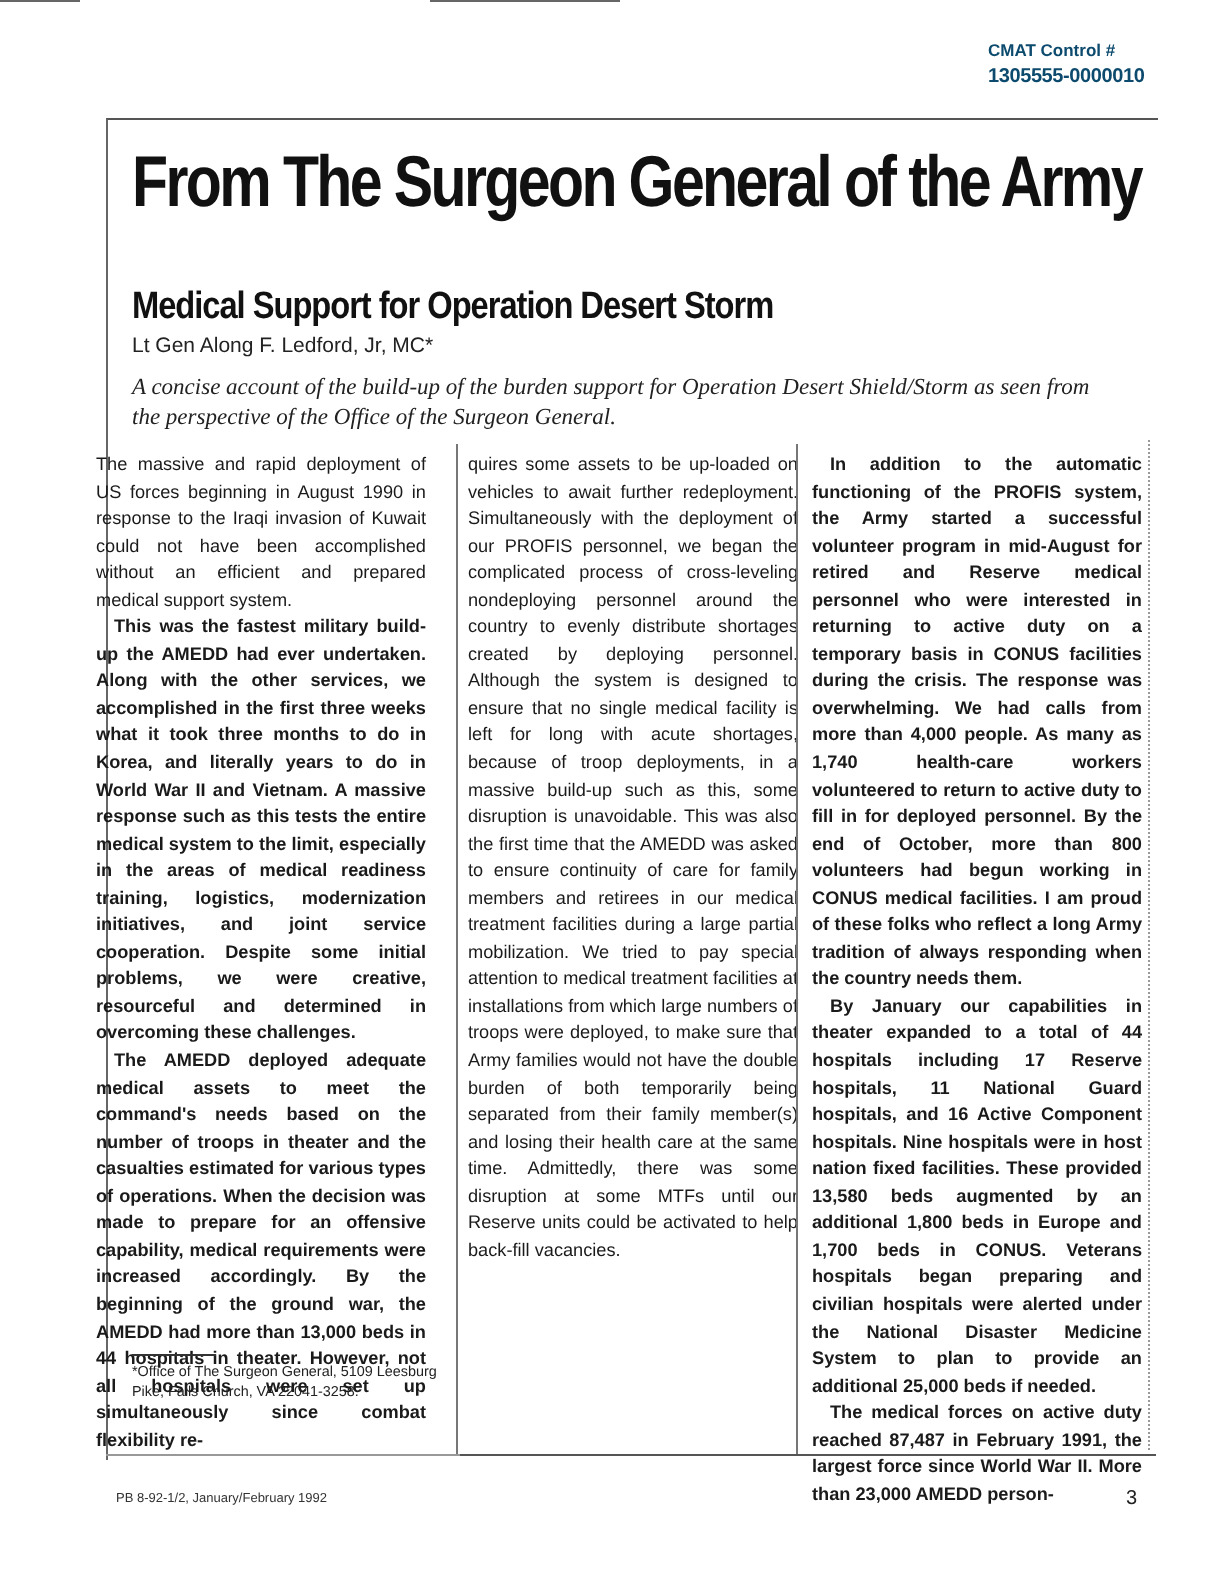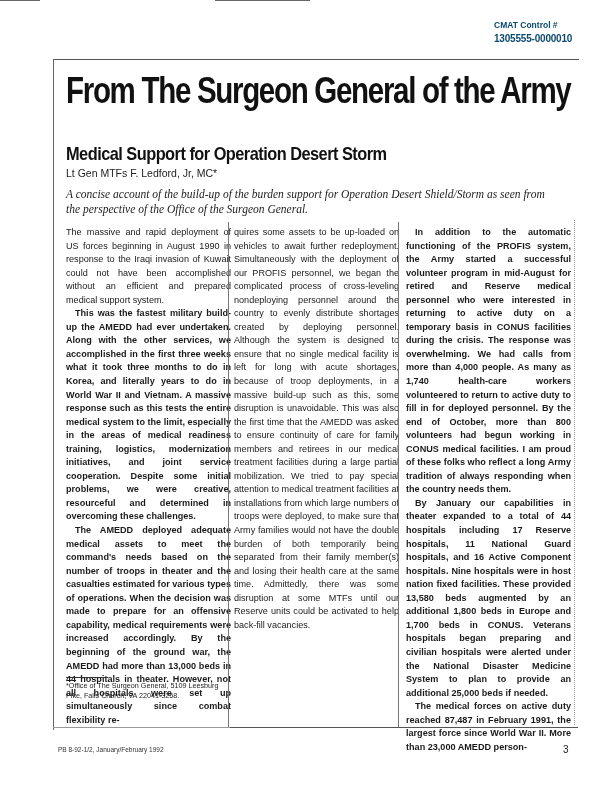--- a/index.html
+++ b/index.html
@@ -8,21 +8,21 @@
     .control .lbl { font-size: 8.5px; display: block; }
     .control .num { font-size: 10px; display: block; margin-top: 3px; letter-spacing: -0.2px; }
     .frame { position: absolute; left: 53px; top: 59px; width: 525px; height: 670px; border-top: 1.5px solid #555; border-left: 1px solid #666; }
     .main-title { position: absolute; left: 66px; top: 70px; font-family: "Liberation Sans", sans-serif; font-weight: bold; font-size: 36px; letter-spacing: -1.6px; transform: scaleX(0.82); transform-origin: left top; white-space: nowrap; color: #111; }
     .art-title { position: absolute; left: 66px; top: 143px; font-family: "Liberation Sans", sans-serif; font-weight: bold; font-size: 19px; letter-spacing: -0.6px; transform: scaleX(0.86); transform-origin: left top; white-space: nowrap; color: #111; }
     .byline { position: absolute; left: 66px; top: 167px; font-family: "Liberation Sans", sans-serif; font-size: 10.5px; color: #222; }
     .abstract { position: absolute; left: 66px; top: 187px; width: 480px; font-family: "Liberation Serif", serif; font-style: italic; font-size: 11.5px; line-height: 15px; color: #222; }
     .col { position: absolute; top: 226px; width: 165px; font-family: "Liberation Sans", sans-serif; font-size: 9.1px; line-height: 13.55px; text-align: justify; color: #1a1a1a; }
     .col p { margin: 0; text-indent: 0; }
     .col p.ind { text-indent: 9px; font-weight: bold; }
-    .col1 { left: 66px; }
+    .col1 { left: 48px; }
     .col2 { left: 234px; }
     .col3 { left: 406px; }
     .vrule { position: absolute; top: 222px; width: 0; border-left: 1px solid #777; }
     .vr1 { left: 228px; height: 505px; }
     .vr2 { left: 398px; height: 505px; }
     .vr3 { left: 574px; top: 220px; height: 505px; border-left: 1px dotted #999; }
     .fn-rule { position: absolute; left: 66px; top: 677px; width: 42px; border-top: 1px solid #333; }
     .footnote { position: absolute; left: 66px; top: 681px; width: 165px; font-family: "Liberation Sans", sans-serif; font-size: 7.2px; line-height: 10px; color: #222; }
     .bottom-rule { position: absolute; left: 230px; top: 727px; width: 348px; border-top: 1.5px solid #555; }
     .bottom-rule-l { position: absolute; left: 53px; top: 727px; width: 177px; border-top: 1px solid #999; }
@@ -39,21 +39,21 @@
 <div class="control">
   <span class="lbl">CMAT Control #</span>
   <span class="num">1305555-0000010</span>
 </div>
 
 <div class="frame"></div>
 
 <div class="main-title">From The Surgeon General of the Army</div>
 
 <div class="art-title">Medical Support for Operation Desert Storm</div>
-<div class="byline">Lt Gen MTFs F. Ledford, Jr, MC*</div>
+<div class="byline">Lt Gen Along F. Ledford, Jr, MC*</div>
 <div class="abstract">A concise account of the build-up of the burden support for Operation Desert Shield/Storm as seen from the perspective of the Office of the Surgeon General.</div>
 
 <div class="col col1">
   <p>The massive and rapid deployment of US forces beginning in August 1990 in response to the Iraqi invasion of Kuwait could not have been accomplished without an efficient and prepared medical support system.</p>
   <p class="ind">This was the fastest military build-up the AMEDD had ever undertaken. Along with the other services, we accomplished in the first three weeks what it took three months to do in Korea, and literally years to do in World War II and Vietnam. A massive response such as this tests the entire medical system to the limit, especially in the areas of medical readiness training, logistics, modernization initiatives, and joint service cooperation. Despite some initial problems, we were creative, resourceful and determined in overcoming these challenges.</p>
   <p class="ind">The AMEDD deployed adequate medical assets to meet the command's needs based on the number of troops in theater and the casualties estimated for various types of operations. When the decision was made to prepare for an offensive capability, medical requirements were increased accordingly. By the beginning of the ground war, the AMEDD had more than 13,000 beds in 44 hospitals in theater. However, not all hospitals were set up simultaneously since combat flexibility re-</p>
 </div>
 
 <div class="vrule vr1"></div>
 

